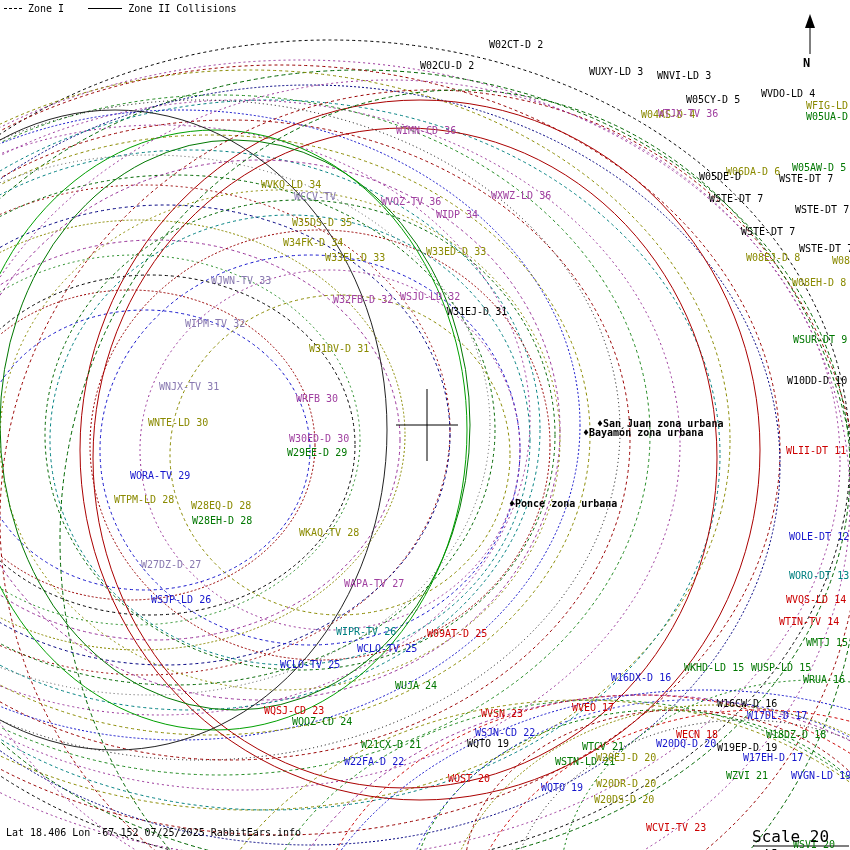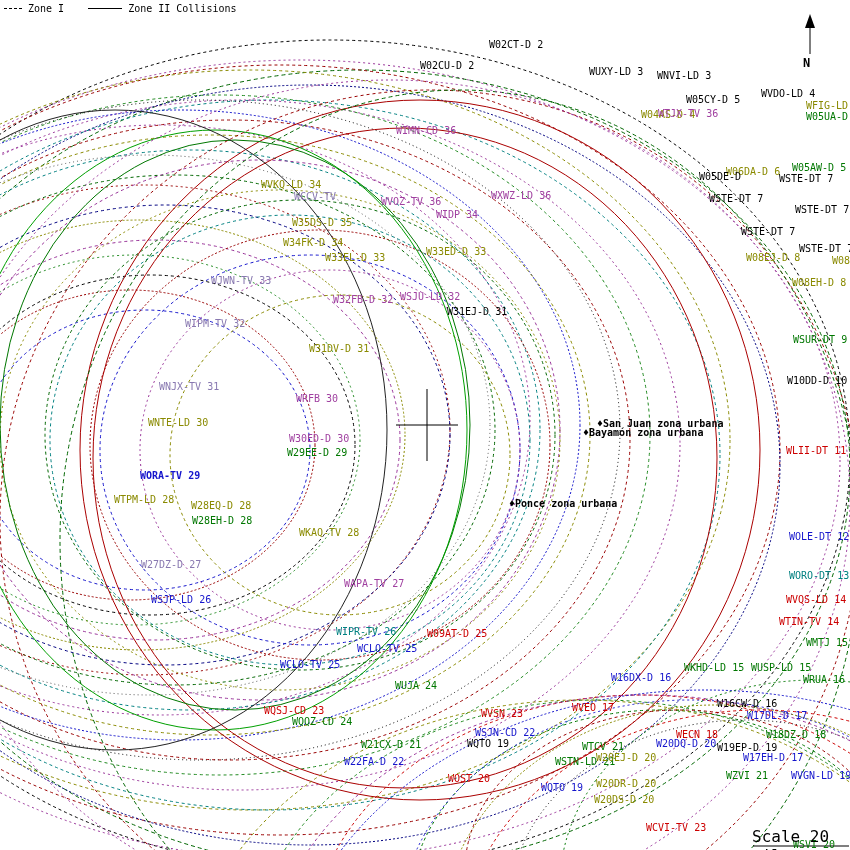--- a/index.html
+++ b/index.html
@@ -162,21 +162,21 @@
       <span class="lbl" style="left: 280px; top: 659px; color: rgb(21, 21, 204);">WCLO-TV 25</span>
       <span class="lbl" style="left: 336px; top: 626px; color: rgb(0, 128, 128);">WIPR-TV 26</span>
       <span class="lbl" style="left: 427px; top: 628px; color: rgb(204, 0, 0);">W09AT-D 25</span>
       <span class="lbl" style="left: 151px; top: 594px; color: rgb(21, 21, 204);">WSJP-LD 26</span>
       <span class="lbl" style="left: 141px; top: 559px; color: rgb(136, 120, 176);">W27DZ-D 27</span>
       <span class="lbl" style="left: 312px; top: 578px; color: rgb(160, 64, 160); padding-left: 32px;">WAPA-TV 27</span>
       <span class="lbl" style="left: 299px; top: 527px; color: rgb(138, 138, 0);">WKAQ-TV 28</span>
       <span class="lbl" style="left: 192px; top: 515px; color: rgb(0, 119, 0);">W28EH-D 28</span>
       <span class="lbl" style="left: 191px; top: 500px; color: rgb(138, 138, 0);">W28EQ-D 28</span>
       <span class="lbl" style="left: 114px; top: 494px; color: rgb(138, 138, 0);">WTPM-LD 28</span>
-      <span class="lbl" style="left: 140px; top: 470px; color: rgb(21, 21, 204); font-weight: bold;">WORA-TV 29</span>
+      <span class="lbl" style="left: 130px; top: 470px; color: rgb(21, 21, 204);">WORA-TV 29</span>
       <span class="lbl" style="left: 287px; top: 447px; color: rgb(0, 119, 0);">W29EE-D 29</span>
       <span class="lbl" style="left: 289px; top: 433px; color: rgb(160, 64, 160);">W30ED-D 30</span>
       <span class="lbl" style="left: 148px; top: 417px; color: rgb(138, 138, 0);">WNTE-LD 30</span>
       <span class="lbl" style="left: 296px; top: 393px; color: rgb(160, 64, 160);">WRFB 30</span>
       <span class="lbl" style="left: 159px; top: 381px; color: rgb(136, 120, 176);">WNJX-TV 31</span>
       <span class="lbl" style="left: 309px; top: 343px; color: rgb(138, 138, 0);">W31DV-D 31</span>
       <span class="lbl" style="left: 185px; top: 318px; color: rgb(136, 120, 176);">WIPM-TV 32</span>
       <span class="lbl" style="left: 333px; top: 294px; color: rgb(160, 64, 160);">W32FB-D 32</span>
       <span class="lbl" style="left: 400px; top: 291px; color: rgb(160, 64, 160);">WSJU-LD 32</span>
       <span class="lbl" style="left: 447px; top: 306px; color: rgb(0, 0, 0);">W31EJ-D 31</span>
@@ -210,15 +210,16 @@
       <span class="lbl" style="left: 594px; top: 794px; color: rgb(138, 138, 0);">W20DS-D 20</span>
       <span class="lbl" style="left: 646px; top: 822px; color: rgb(204, 0, 0);">WCVI-TV 23</span>
       <span class="lbl" style="left: 793px; top: 839px; color: rgb(0, 119, 0);">WSVI 20</span>
     </div>
   <div id="city-layer">
       <span class="lbl city" style="left: 597px; top: 418px;">♦San Juan zona urbana</span>
       <span class="lbl city" style="left: 583px; top: 427px;">♦Bayamón zona urbana</span>
       <span class="lbl city" style="left: 509px; top: 498px;">♦Ponce zona urbana</span>
     </div>
 
+  <span class="status-left">Lat 18.406 Lon -67.152 07/25/2025 RabbitEars.info</span>
   <span class="status-scale">Scale 20 miles</span>
 
 </div>
 
 </body></html>

